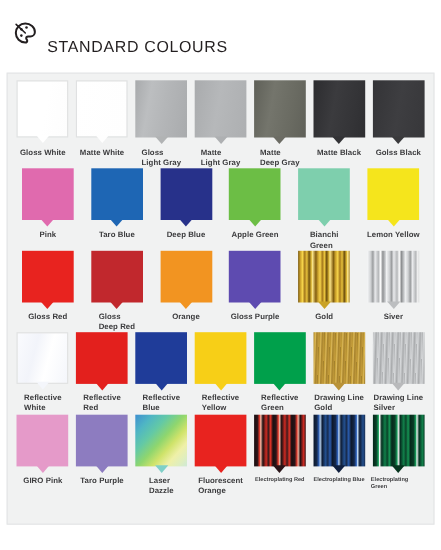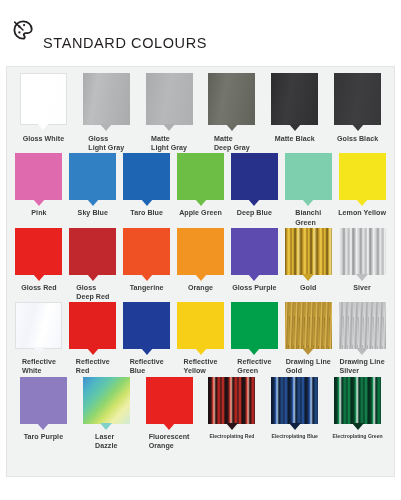--- a/index.html
+++ b/index.html
@@ -135,20 +135,28 @@
         <div class="cell">
           <div class="swatch-wrap">
             <div class="swatch bordered" style="background: linear-gradient(100deg, rgb(255, 255, 255) 0%, rgb(255, 255, 255) 55%, rgb(253, 253, 253) 100%);">
               <div class="notch" style="color: rgb(255, 255, 255);"></div>
             </div>
           </div>
           <div class="label">Gloss White</div>
         </div>
         <div class="cell">
           <div class="swatch-wrap">
+            <div class="swatch bordered" style="background: linear-gradient(100deg, rgb(255, 255, 255) 0%, rgb(254, 254, 254) 100%);">
+              <div class="notch" style="color: rgb(254, 254, 254);"></div>
+            </div>
+          </div>
+          <div class="label">Matte White</div>
+        </div>
+        <div class="cell">
+          <div class="swatch-wrap">
             <div class="swatch" style="background: linear-gradient(100deg, rgb(168, 170, 172) 0%, rgb(188, 190, 192) 28%, rgb(180, 182, 184) 55%, rgb(169, 171, 173) 100%);">
               <div class="notch" style="color: rgb(177, 179, 180);"></div>
             </div>
           </div>
           <div class="label">Gloss
 Light Gray</div>
         </div>
         <div class="cell">
           <div class="swatch-wrap">
             <div class="swatch" style="background: linear-gradient(100deg, rgb(169, 171, 173) 0%, rgb(182, 184, 186) 45%, rgb(173, 175, 177) 100%);">
@@ -188,52 +196,44 @@
         <div class="cell">
           <div class="swatch-wrap">
             <div class="swatch" style="background: rgb(224, 106, 174);">
               <div class="notch" style="color: rgb(224, 106, 174);"></div>
             </div>
           </div>
           <div class="label">Pink</div>
         </div>
         <div class="cell">
           <div class="swatch-wrap">
-            <div class="swatch" style="background: rgb(49, 128, 196);">
-              <div class="notch" style="color: rgb(49, 128, 196);"></div>
-            </div>
-          </div>
-          <div class="label">Sky Blue</div>
-        </div>
-        <div class="cell">
-          <div class="swatch-wrap">
             <div class="swatch" style="background: rgb(30, 102, 180);">
               <div class="notch" style="color: rgb(30, 102, 180);"></div>
             </div>
           </div>
           <div class="label">Taro Blue</div>
         </div>
         <div class="cell">
           <div class="swatch-wrap">
+            <div class="swatch" style="background: rgb(39, 49, 138);">
+              <div class="notch" style="color: rgb(39, 49, 138);"></div>
+            </div>
+          </div>
+          <div class="label">Deep Blue</div>
+        </div>
+        <div class="cell">
+          <div class="swatch-wrap">
             <div class="swatch" style="background: rgb(108, 190, 69);">
               <div class="notch" style="color: rgb(108, 190, 69);"></div>
             </div>
           </div>
           <div class="label">Apple Green</div>
         </div>
         <div class="cell">
           <div class="swatch-wrap">
-            <div class="swatch" style="background: rgb(39, 49, 138);">
-              <div class="notch" style="color: rgb(39, 49, 138);"></div>
-            </div>
-          </div>
-          <div class="label">Deep Blue</div>
-        </div>
-        <div class="cell">
-          <div class="swatch-wrap">
             <div class="swatch" style="background: rgb(126, 207, 173);">
               <div class="notch" style="color: rgb(126, 207, 173);"></div>
             </div>
           </div>
           <div class="label">Bianchi
 Green</div>
         </div>
         <div class="cell">
           <div class="swatch-wrap">
             <div class="swatch" style="background: rgb(245, 229, 28);">
@@ -256,28 +256,20 @@
           <div class="swatch-wrap">
             <div class="swatch" style="background: rgb(193, 40, 45);">
               <div class="notch" style="color: rgb(193, 40, 45);"></div>
             </div>
           </div>
           <div class="label">Gloss
 Deep Red</div>
         </div>
         <div class="cell">
           <div class="swatch-wrap">
-            <div class="swatch" style="background: rgb(239, 81, 37);">
-              <div class="notch" style="color: rgb(239, 81, 37);"></div>
-            </div>
-          </div>
-          <div class="label">Tangerine</div>
-        </div>
-        <div class="cell">
-          <div class="swatch-wrap">
             <div class="swatch" style="background: rgb(242, 148, 33);">
               <div class="notch" style="color: rgb(242, 148, 33);"></div>
             </div>
           </div>
           <div class="label">Orange</div>
         </div>
         <div class="cell">
           <div class="swatch-wrap">
             <div class="swatch" style="background: rgb(94, 75, 176);">
               <div class="notch" style="color: rgb(94, 75, 176);"></div>
@@ -361,20 +353,28 @@
           <div class="swatch-wrap">
             <div class="swatch" style="background: repeating-linear-gradient(92deg, rgb(176, 178, 180) 0px, rgb(214, 216, 218) 1px, rgb(194, 196, 198) 2px, rgb(169, 171, 173) 3px, rgb(207, 209, 211) 5px);">
               <div class="notch" style="color: rgb(185, 186, 188);"></div>
             </div>
           </div>
           <div class="label">Drawing Line
 Silver</div>
         </div>
       </div>
       <div class="row row-5">
+        <div class="cell">
+          <div class="swatch-wrap">
+            <div class="swatch" style="background: rgb(229, 154, 201);">
+              <div class="notch" style="color: rgb(229, 154, 201);"></div>
+            </div>
+          </div>
+          <div class="label">GIRO Pink</div>
+        </div>
         <div class="cell">
           <div class="swatch-wrap">
             <div class="swatch" style="background: rgb(141, 124, 192);">
               <div class="notch" style="color: rgb(141, 124, 192);"></div>
             </div>
           </div>
           <div class="label">Taro Purple</div>
         </div>
         <div class="cell">
           <div class="swatch-wrap">

